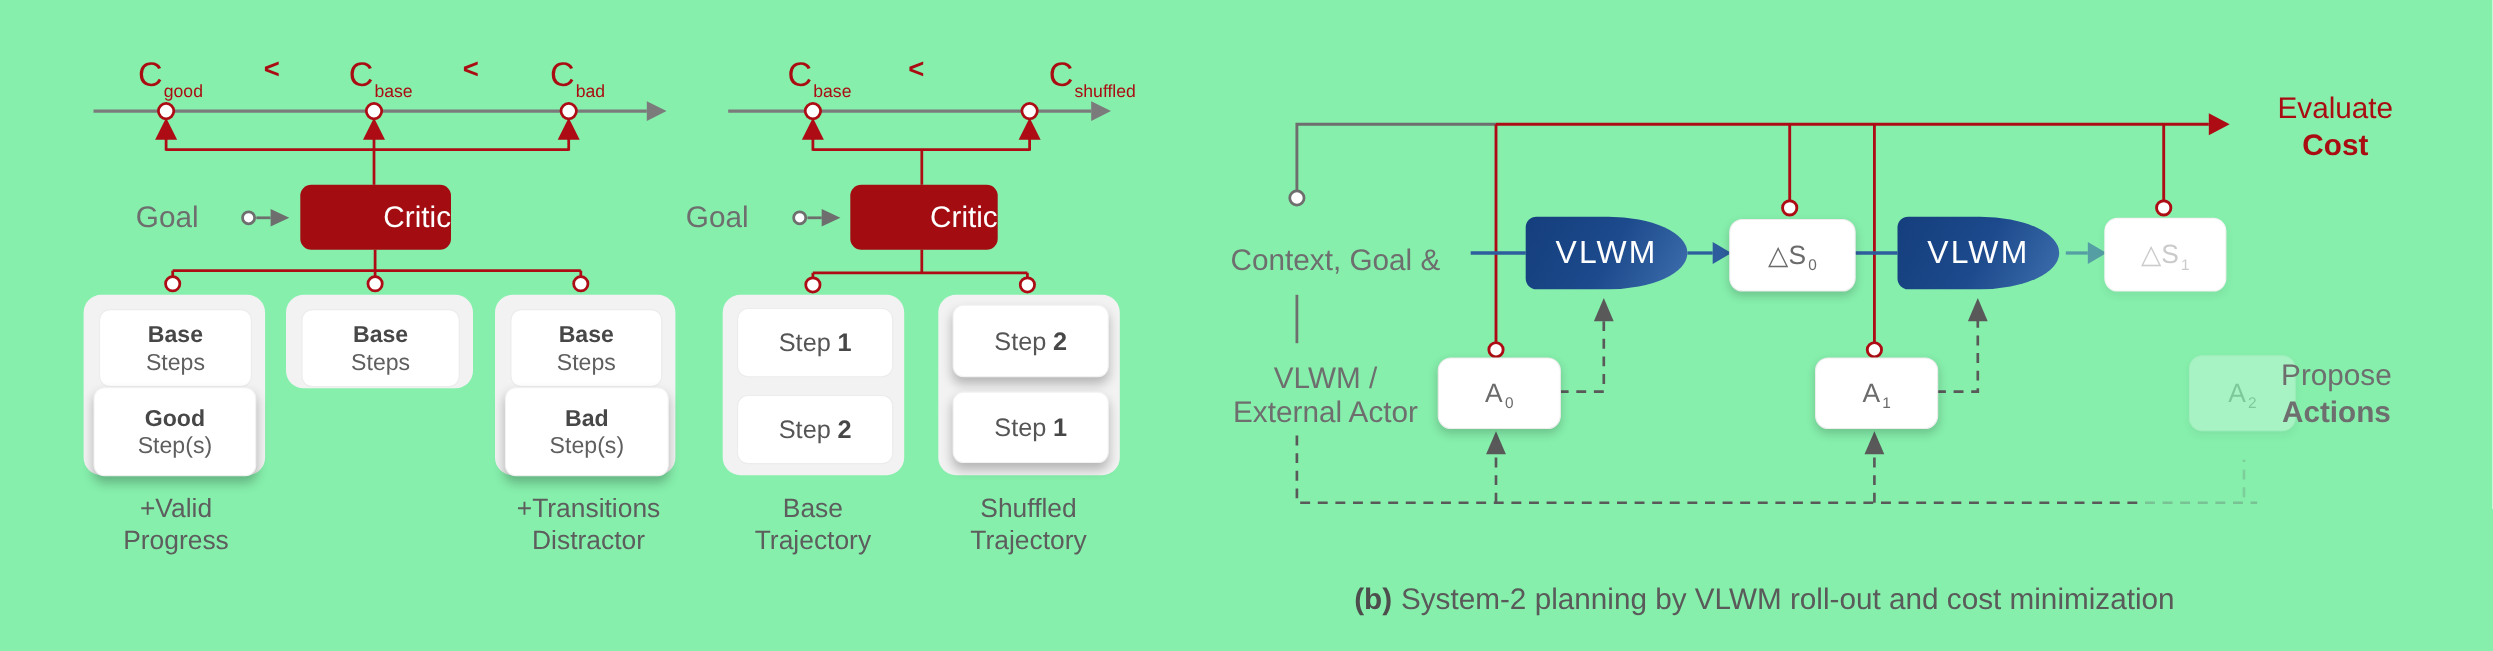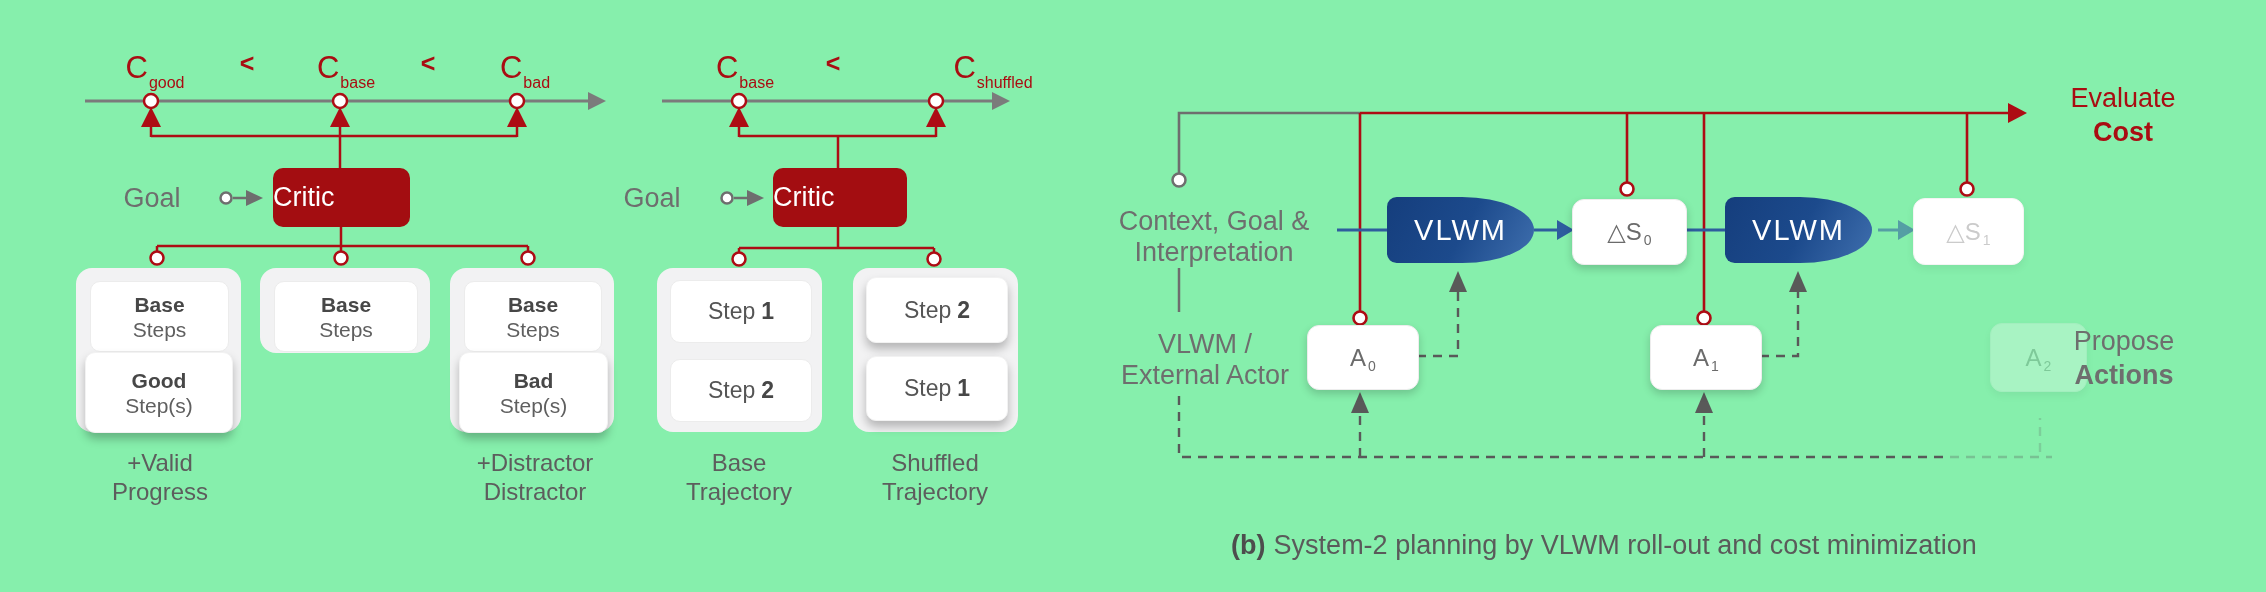--- a/index.html
+++ b/index.html
@@ -22,21 +22,21 @@
   .panel{position:absolute;background:#f2f2f3;border-radius:16px;z-index:2;}
   .wbox{position:absolute;background:#fff;border:1.5px solid #ececec;border-radius:10px;z-index:3;
         display:flex;flex-direction:column;align-items:center;justify-content:center;
         font-size:21px;line-height:25px;color:#5f5f5f;}
   .wbox .bld{font-weight:bold;color:#474747;}
   .shadow-strong{box-shadow:0 6px 10px rgba(0,0,0,.25);border-color:#f2f2f2;}
   .steptxt{font-size:23px;color:#555;}
   .steptxt .num{font-weight:bold;color:#474747;margin-left:6px;}
 
   .critic{position:absolute;background:#a30d11;border-radius:10px;z-index:3;color:#fff;
-          display:flex;align-items:center;justify-content:flex-start;font-size:27px;}
+          display:flex;align-items:center;justify-content:flex-end;font-size:27px;}
 
   .vlwm{position:absolute;z-index:3;color:#fff;display:flex;align-items:center;justify-content:center;
         font-size:29px;letter-spacing:2px;
         background:linear-gradient(118deg,#153e7d 0%,#1c4a8c 52%,#3f6fae 100%);
         border-radius:10px 74px 74px 10px / 10px 34px 34px 10px;}
 
   .sbox{position:absolute;background:#fff;border:1px solid #ededed;border-radius:12px;z-index:3;
         box-shadow:0 4px 9px rgba(0,0,0,.18);display:flex;align-items:center;justify-content:center;
         font-size:24px;color:#6b6b6b;}
   .sbox .sub{font-size:14px;position:relative;top:8px;margin-left:2px;}
@@ -200,21 +200,21 @@
   <div class="wbox shadow-strong" style="left:459px;top:352px;width:147px;height:79px;">
     <span class="bld">Bad</span>
       <span>Step(s)</span>
   </div>
 
   <div class="txt plabel" style="left:160px;top:477px;">
     <span style="display:block">+Valid</span>
     <span style="display:block">Progress</span>
   </div>
   <div class="txt plabel" style="left:535px;top:477px;">
-    <span style="display:block">+Distractor</span>
+    <span style="display:block">+Transitions</span>
     <span style="display:block">Distractor</span>
   </div>
 
   <div class="txt clabel" style="left:745px;top:68px;"><span>C</span><span class="csub">base</span></div>
   <div class="txt lt" style="left:833px;top:63px;">&lt;</div>
   <div class="txt clabel" style="left:948px;top:68px;margin-left:45px;"><span>C</span><span class="csub">shuffled</span></div>
 
   <div class="txt biglabel" style="left:652px;top:198px;">Goal</div>
   <div class="critic" style="left:773px;top:168px;width:134px;height:59px;">
       <span>Critic</span>
@@ -245,21 +245,20 @@
     <span style="display:block">Trajectory</span>
   </div>
   <div class="txt plabel" style="left:935px;top:477px;">
     <span style="display:block">Shuffled</span>
     <span style="display:block">Trajectory</span>
   </div>
 
 
   <div class="txt biglabel" style="left:1214px;top:237px;">
     <span style="display:block">Context, Goal &amp;</span>
-    <span style="display:block">Interpretation</span>
   </div>
   <div class="txt biglabel" style="left:1205px;top:360px;">
     <span style="display:block">VLWM /</span>
     <span style="display:block">External Actor</span>
   </div>
 
   <div class="vlwm" style="left:1387px;top:197px;width:147px;height:66px;">
       <span>VLWM</span>
     </div>
   <div class="vlwm" style="left:1725px;top:197px;width:147px;height:66px;">

